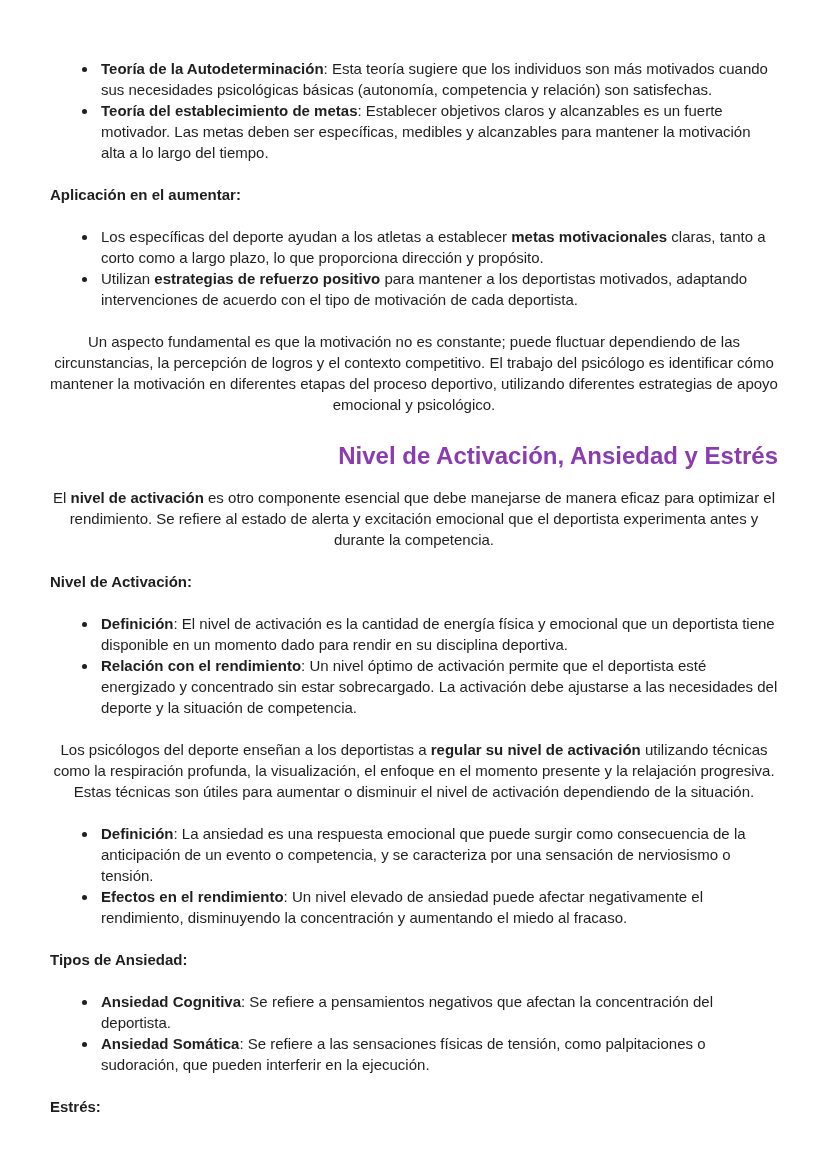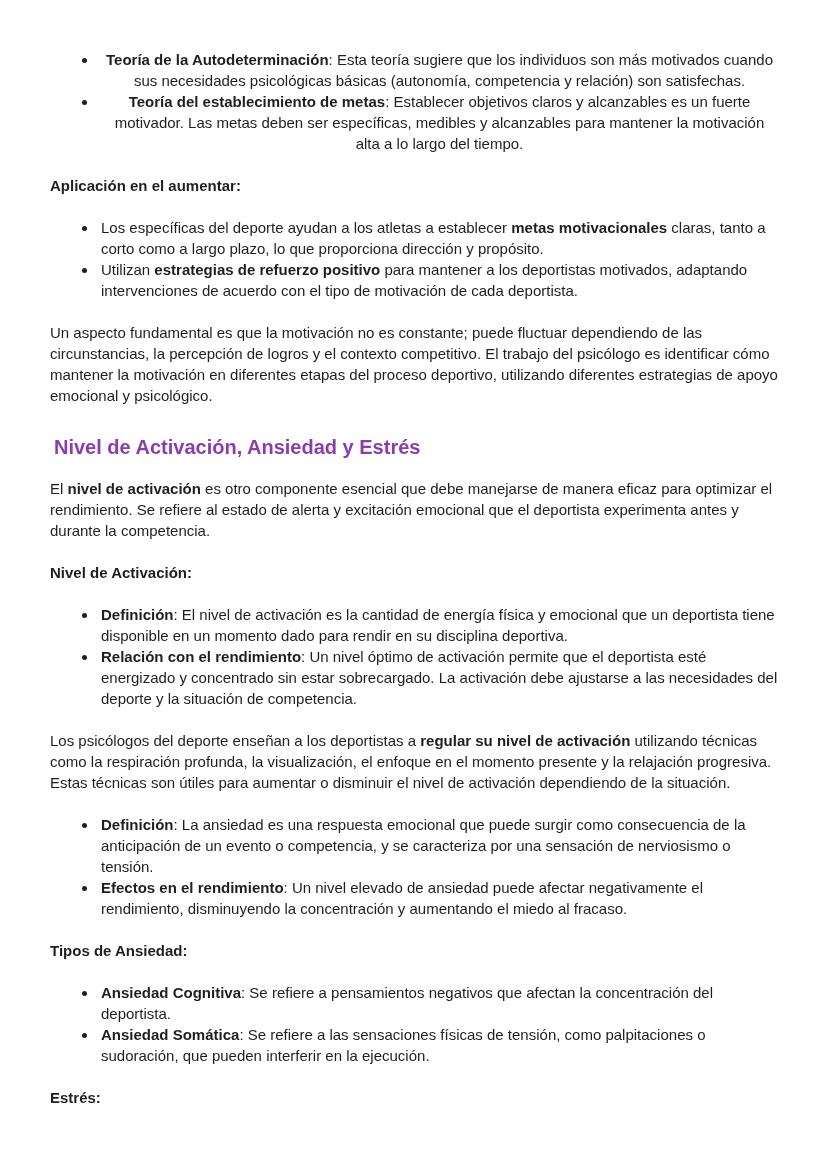--- a/index.html
+++ b/index.html
@@ -16,34 +16,36 @@
     min-height:1171px;
     box-sizing:border-box;
     background:#ffffff;
     padding:46px 50px 40px 50px;
     font-family:"Liberation Sans","DejaVu Sans",sans-serif;
     font-size:15px;
     line-height:21px;
     color:var(--text);
     overflow:hidden;
   }
-  .content > :first-child{margin-top:3px;text-align:center;}
+  .content > :first-child{margin-top:12px;}
   p.paragraph{
     margin:9px 0;
+    text-align:center;
   }
   p.subheading{
     margin:21px 0;
     font-weight:bold;
   }
   h2.heading{
     margin:28px 0 18px 4px;
-    font-size:20px;
+    font-size:24px;
     line-height:26px;
     font-weight:bold;
     color:var(--accent);
+    text-align:right;
   }
   ul.bullet-list{
     margin:21px 0;
     padding-left:48px;
     list-style-type:disc;
   }
   li.list-item{
     margin:0;
     padding-left:3px;
   }

